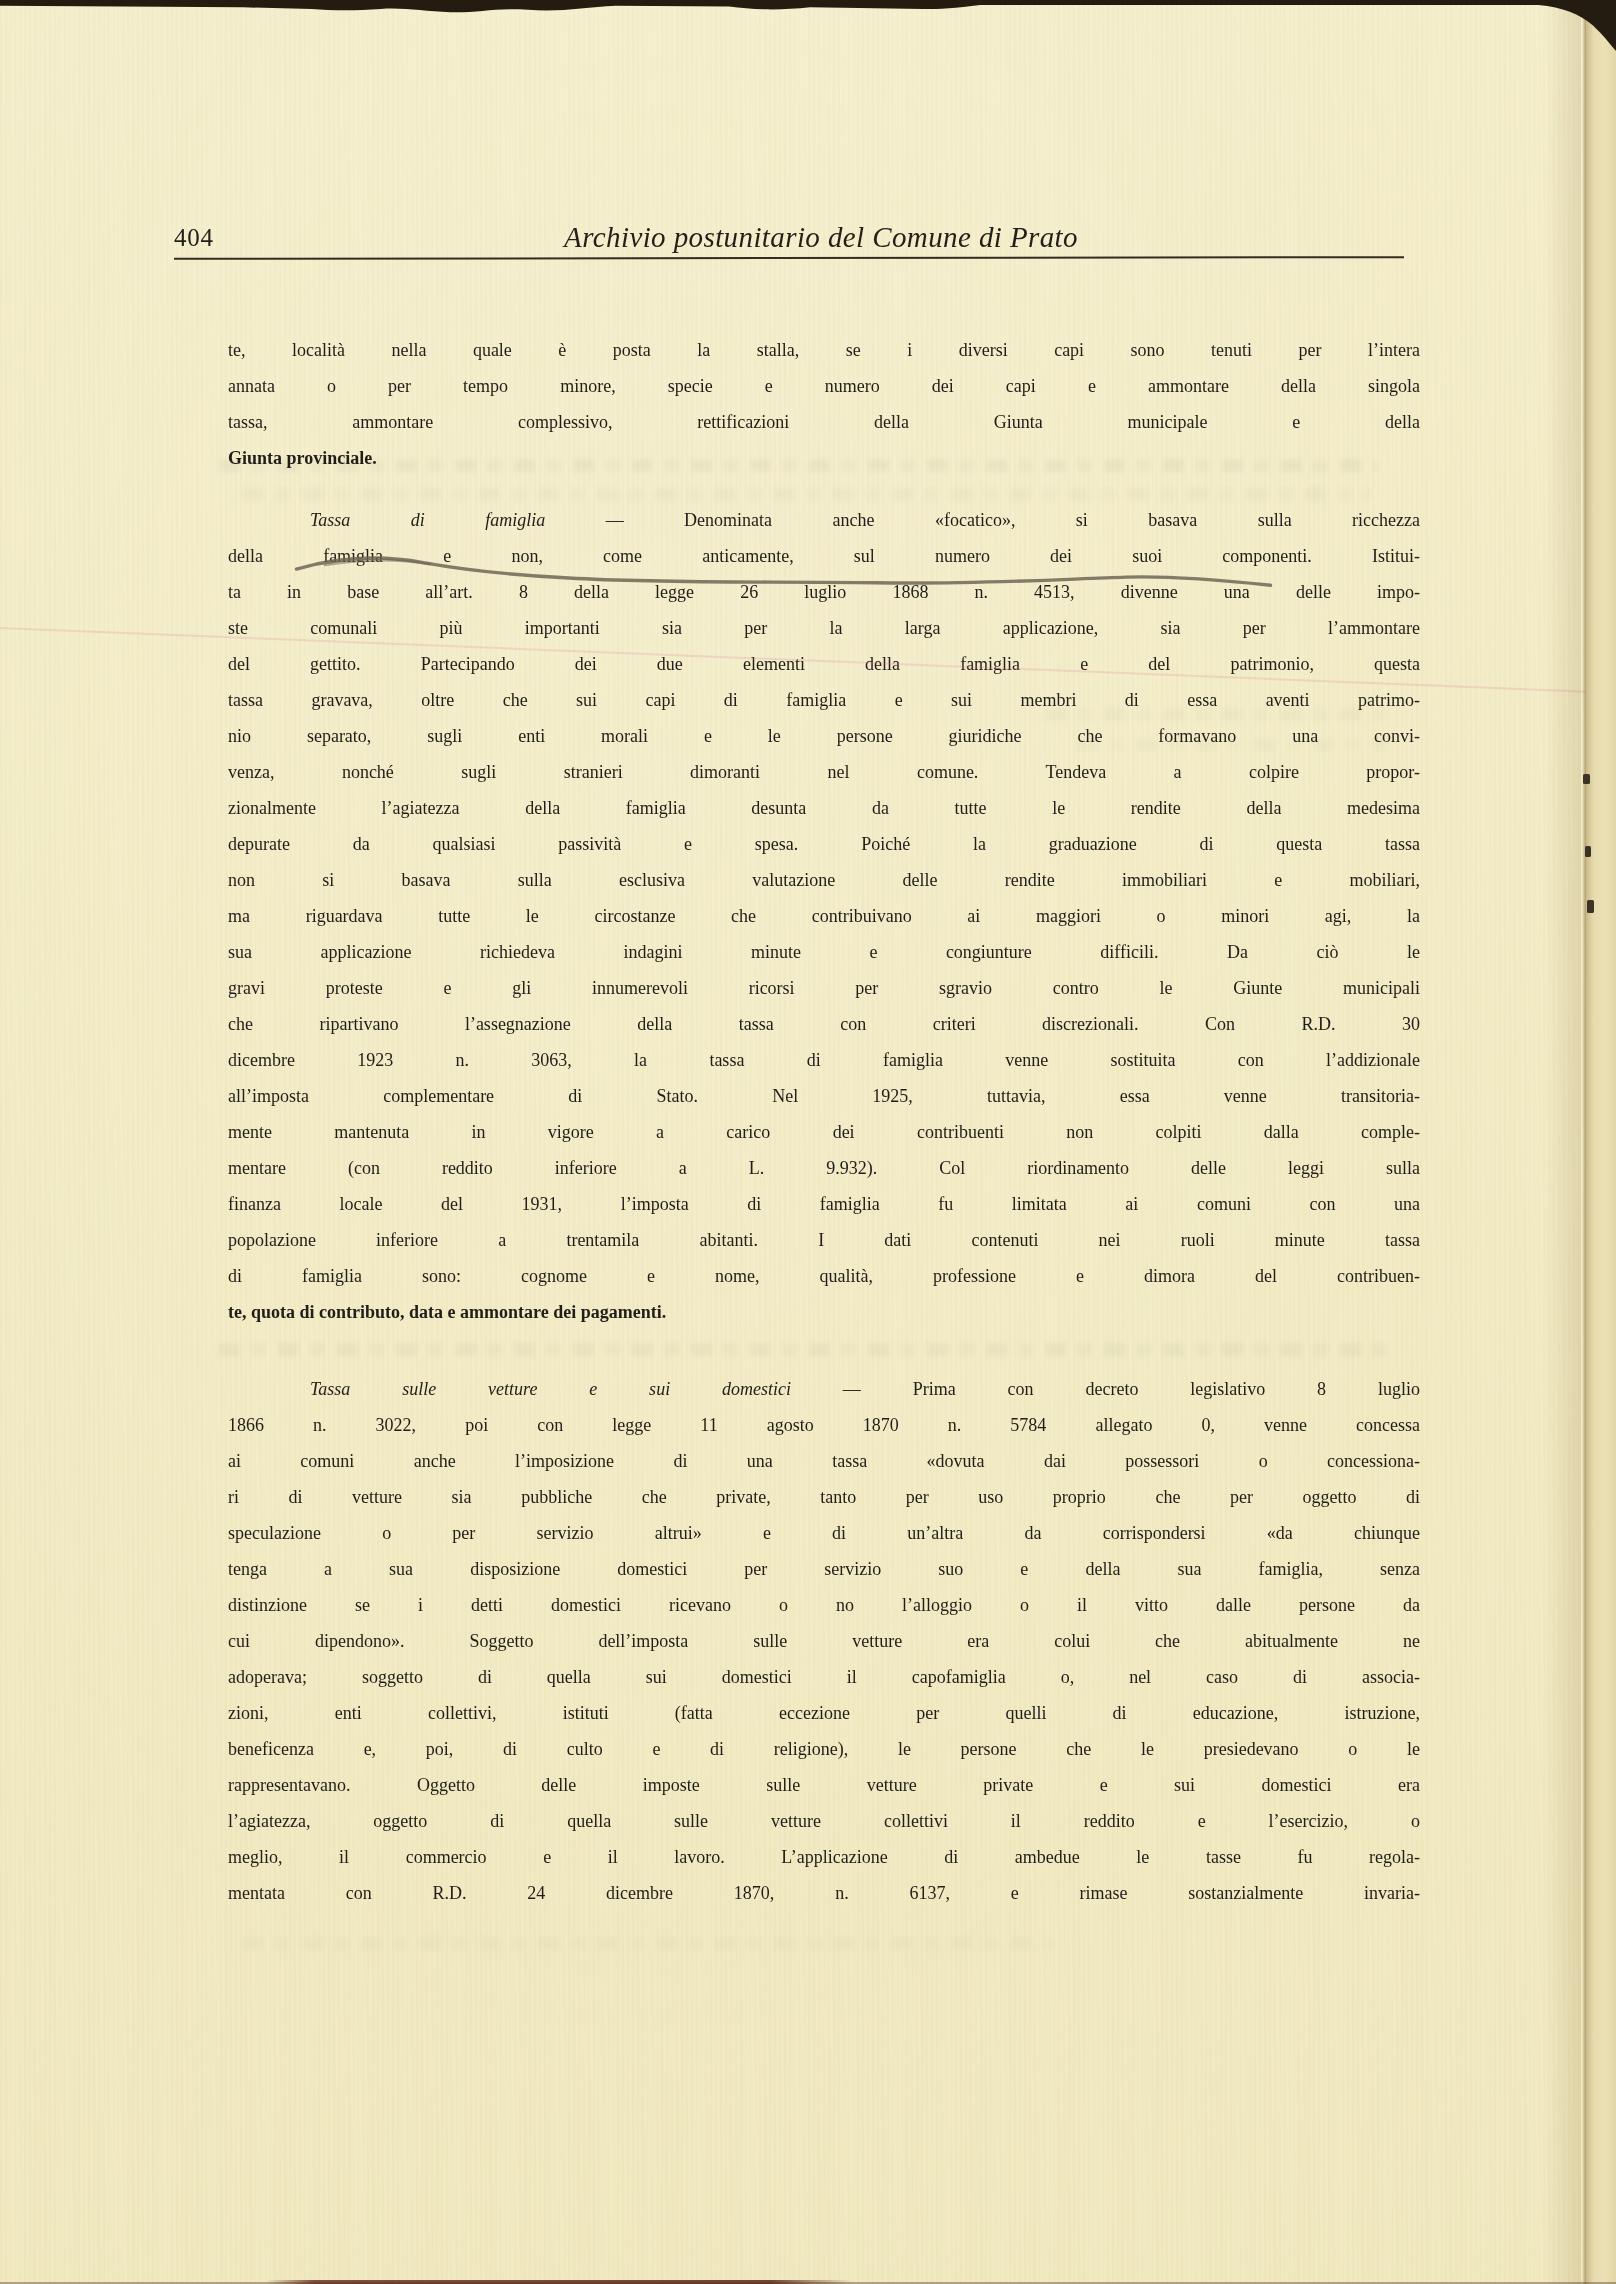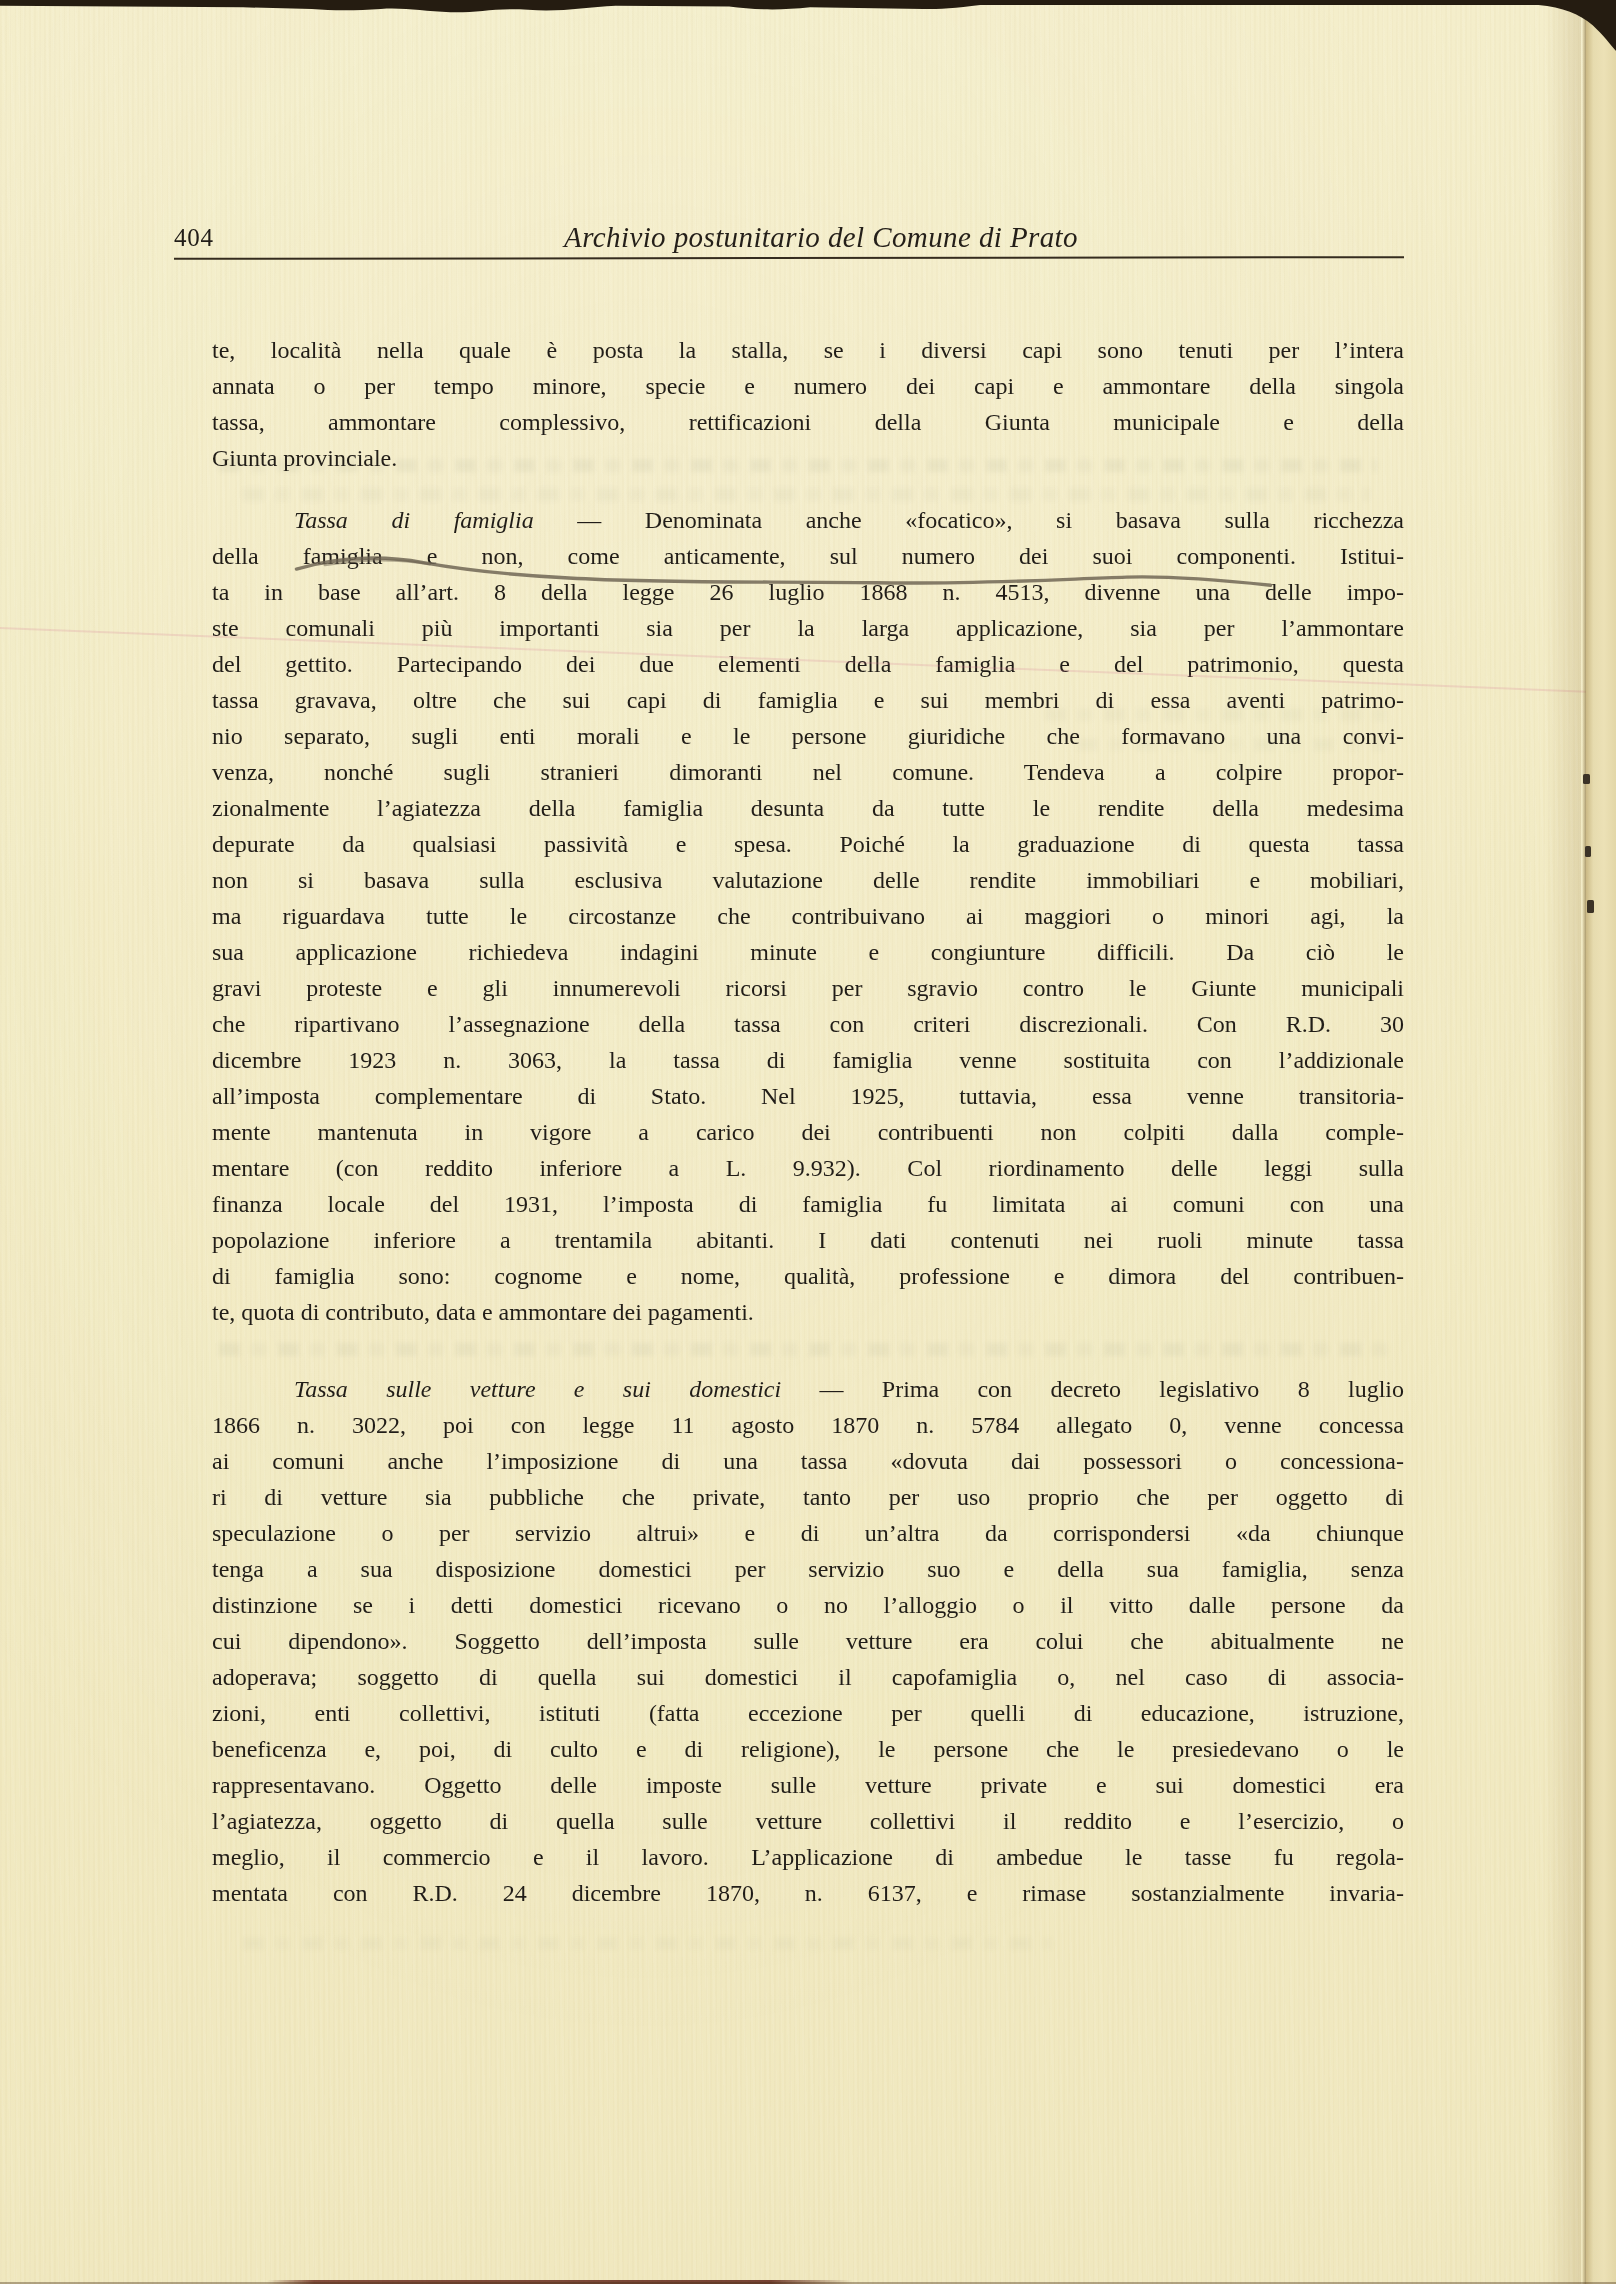--- a/index.html
+++ b/index.html
@@ -29,27 +29,27 @@
   .running-title{
     position:absolute;left:0;right:0;top:216px;text-align:center;
     font-size:29px;font-style:italic;color:#241f19;letter-spacing:0.4px;padding-left:25px;
   }
   .header-rule{
     position:absolute;left:174px;top:252px;width:1230px;height:2.4px;
     background:#352c1f;transform:rotate(-.08deg);
   }
   
   .para{
-    position:absolute;left:212px;width:1192px;
-    font-size:24px;line-height:36px;color:#211d18;
+    position:absolute;left:228px;width:1192px;
+    font-size:18px;line-height:36px;color:#211d18;
   }
   .pline{
     text-align:justify;text-align-last:justify;height:36px;white-space:nowrap;
   }
-  .pline.lastline{text-align-last:left;}
+  .pline.lastline{text-align-last:left;font-weight:bold;}
   .pline.indent{text-indent:82px;}
   .pline i{font-style:italic;margin-top:47px;}
   #para1{top:327px;}
   #para2{top:497px;}
   #para3{top:1366px;}
   
   .top-edge{position:absolute;left:0;top:0;width:1617px;height:57px;pointer-events:none;}
   .right-strip{
     position:absolute;top:4.9px;bottom:0;left:1586px;width:31px;
     background:linear-gradient(90deg,#cbb985 0,#e6dbae 7.3px,#ece1b6 18px,#e2d6a6 31px);

